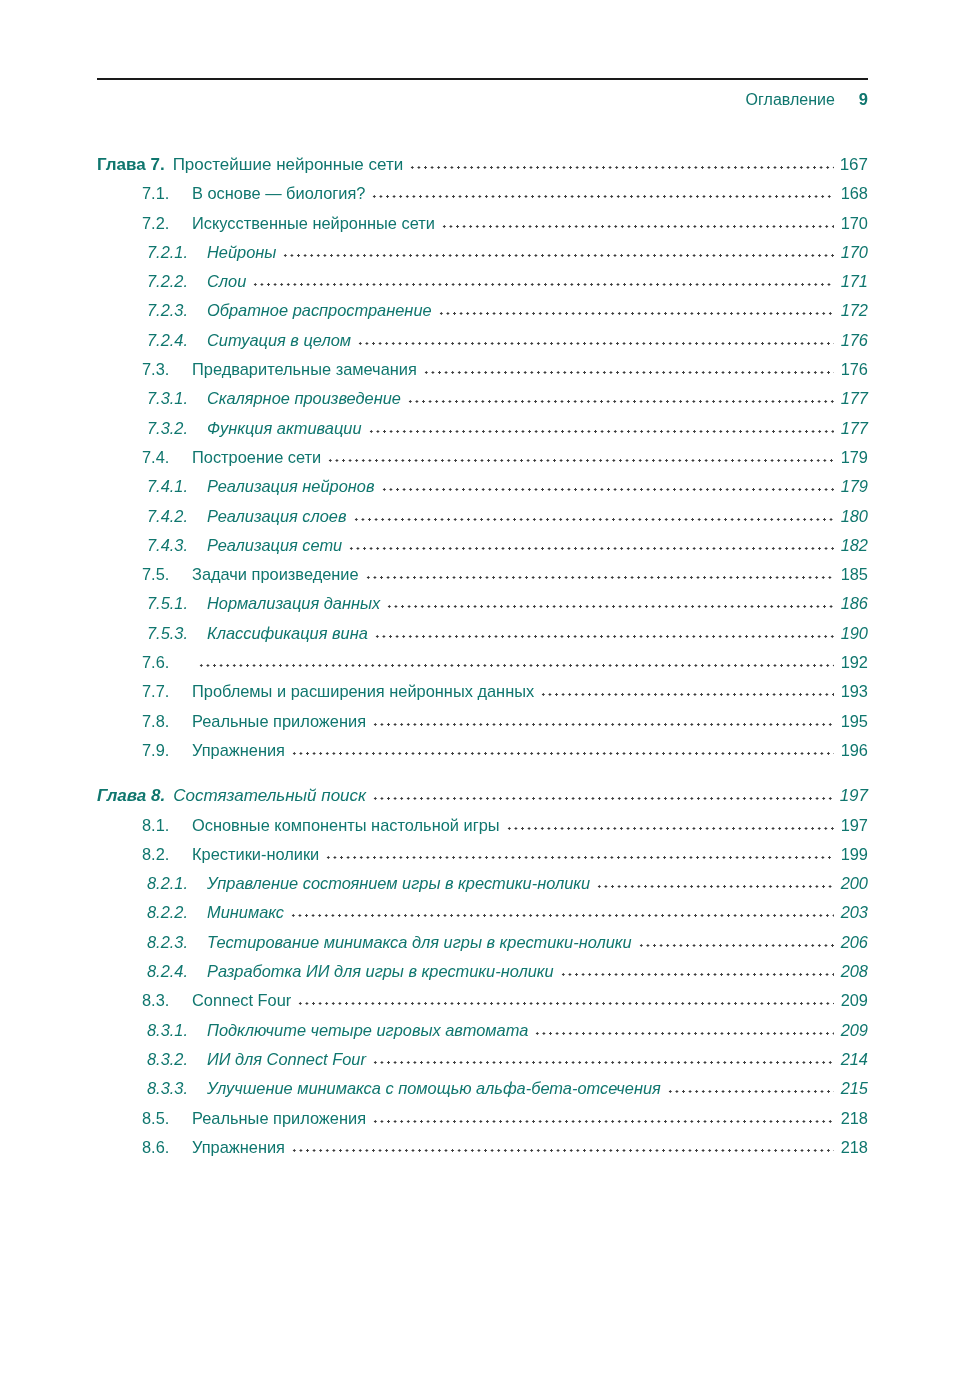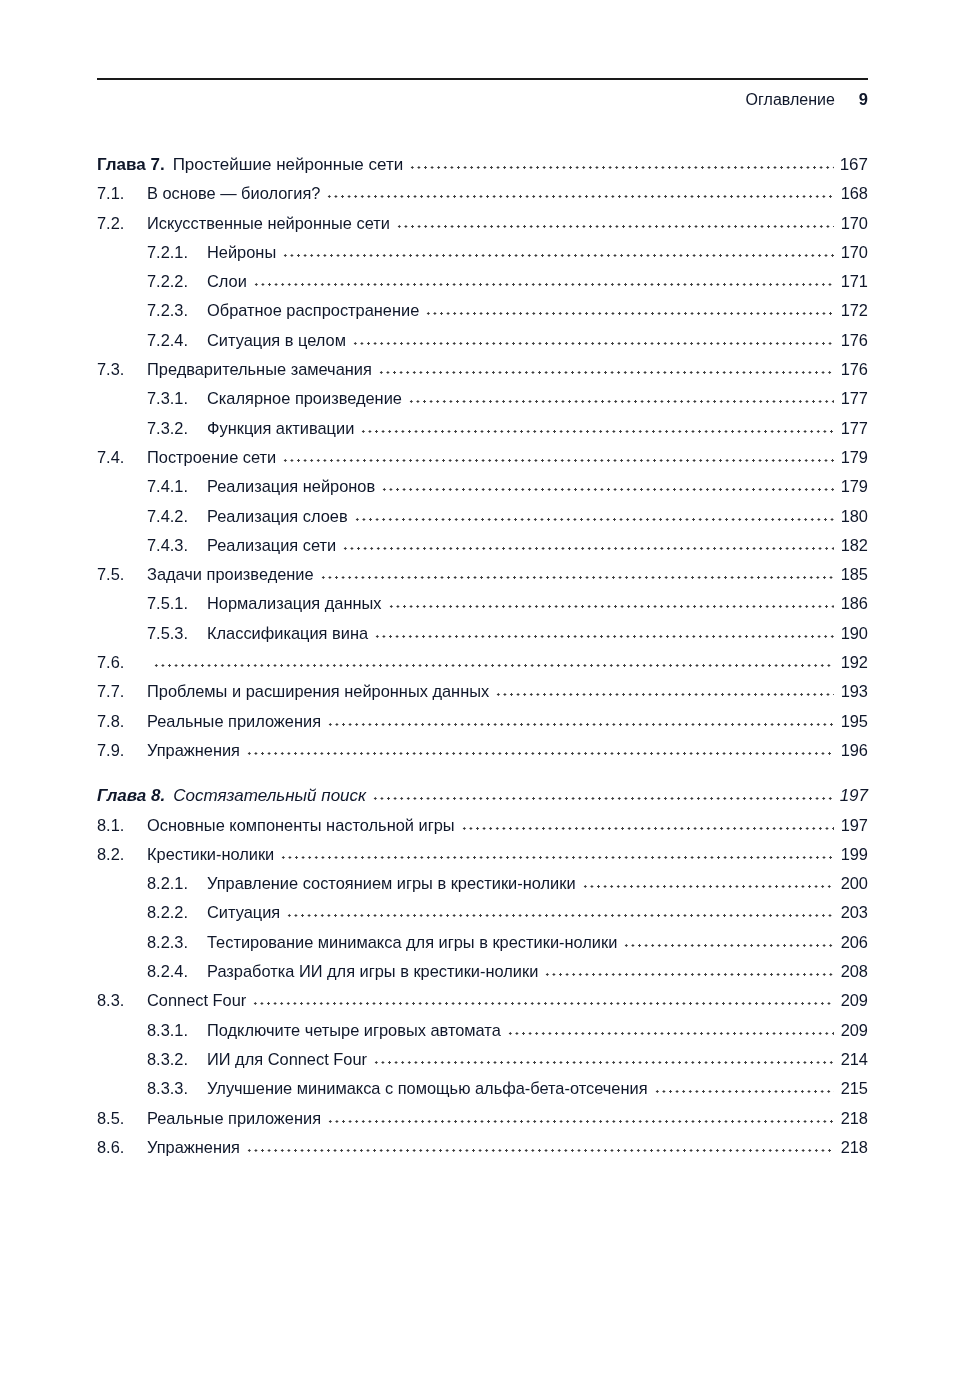--- a/index.html
+++ b/index.html
@@ -8,21 +8,21 @@
     background: #ffffff;
   }
   .page {
     position: relative;
     width: 974px;
     height: 1376px;
     box-sizing: border-box;
     padding: 78px 106px 0 97px;
     background: #ffffff;
     font-family: "Liberation Sans", sans-serif;
-    color: #0f172a;
+    color: #0f766e;
     overflow: hidden;
   }
   .rule {
     border-top: 2px solid #1a1a1a;
     height: 0;
   }
   .head {
     display: flex;
     justify-content: flex-end;
     align-items: baseline;
@@ -53,23 +53,25 @@
   }
   .row .num {
     flex: none;
   }
   .row.chapter .num {
     font-weight: bold;
     margin-right: 8px;
   }
   .row.section .num {
     width: 50px;
+    margin-left: 45px;
   }
   .row.sub {
     padding-left: 50px;
+    font-style: italic;
   }
   .row.sub .num {
     width: 60px;
   }
   .row .title {
     flex: none;
     text-align: right;
   }
   .row .leader {
     flex: 1 1 auto;
@@ -243,21 +245,21 @@
         <span class="pg">199</span>
       </div>
       <div class="row sub">
         <span class="num">8.2.1.</span>
         <span class="title">Управление состоянием игры в крестики-нолики</span>
         <span class="leader"></span>
         <span class="pg">200</span>
       </div>
       <div class="row sub">
         <span class="num">8.2.2.</span>
-        <span class="title">Ситуация</span>
+        <span class="title">Минимакс</span>
         <span class="leader"></span>
         <span class="pg">203</span>
       </div>
       <div class="row sub">
         <span class="num">8.2.3.</span>
         <span class="title">Тестирование минимакса для игры в крестики-нолики</span>
         <span class="leader"></span>
         <span class="pg">206</span>
       </div>
       <div class="row sub">

